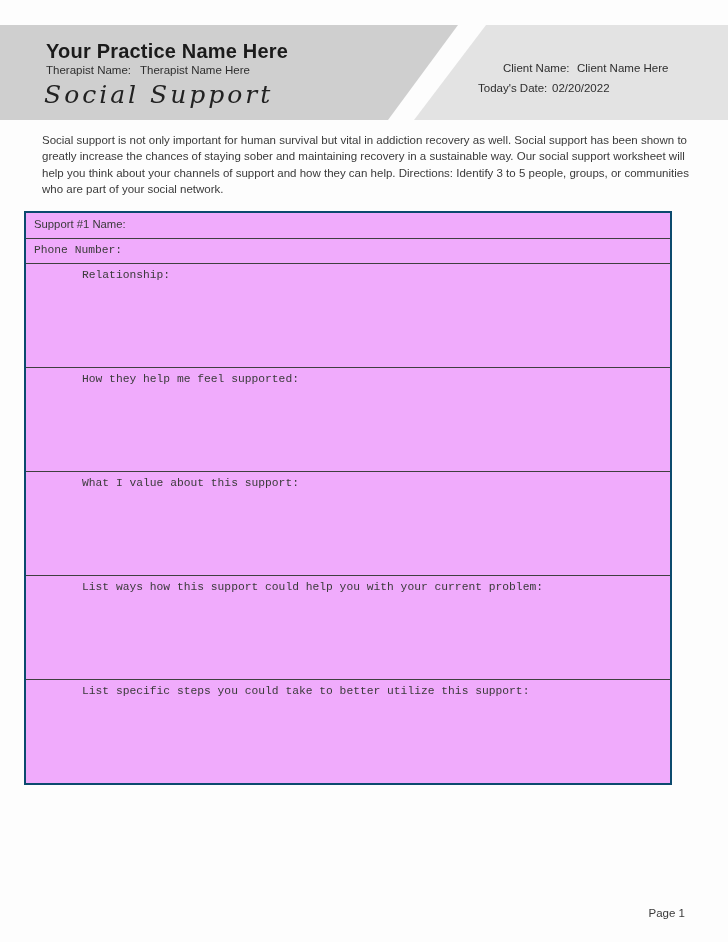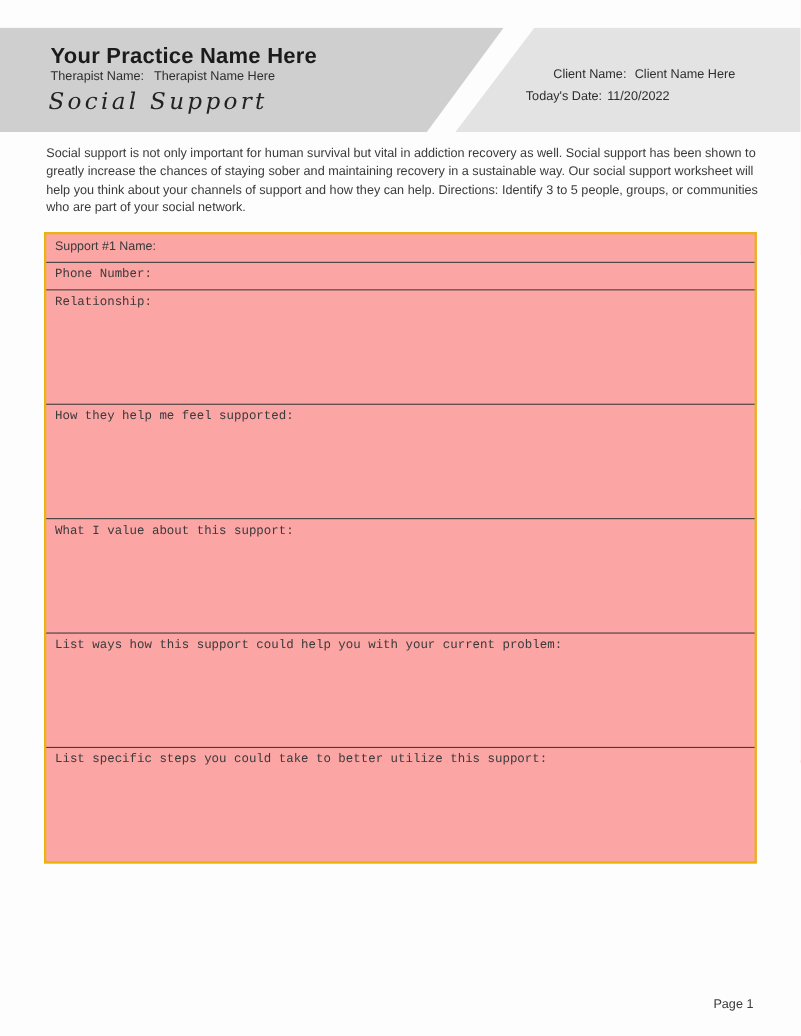--- a/index.html
+++ b/index.html
@@ -29,47 +29,47 @@
     font-size:20px; font-weight:bold; color:#1b1b1b; letter-spacing:.2px;
   }
   .therapist-line {
     position:absolute; left:46px; top:64px;
     font-size:11.5px; color:#2e2e2e; display:flex;align-items:flex-end;
   }
   .therapist-line .lbl { margin-right:9px; }
   .worksheet-title {
     position:absolute; left:44px; top:80px;
     font-family:"DejaVu Serif", serif; font-style:italic;
-    font-size:21px; letter-spacing:3px; color:#222;
+    font-size:25px; letter-spacing:3px; color:#222;
   }
   .hdr-right-row {
     position:absolute; left:478px;
     font-size:11.5px; color:#2e2e2e; display:flex;
   }
   .hdr-right-row .lbl { width:74px; }
   .row-client { top:62px;margin-left:25px; }
   .row-date   { top:82px; }
 
   
   .intro {
     position:absolute; left:42px; top:132px; width:655px;
     font-size:11.5px; line-height:16.4px; color:#3a3a3a;
     text-align:left;
   }
 
   
   .support-form {
-    position:absolute; left:40px; top:211px; width:648px;
-    border:2px solid #eab308;
-    background:#fca5a5;
+    position:absolute; left:24px; top:211px; width:648px;
+    border:2px solid #0c4a6e;
+    background:#f0abfc;
   }
   .row { position:relative; width:100%; }
   .row + .row { border-top:1.5px solid #3f3f3f;font-family:Liberation Mono, monospace; }
   .row-small { height:25px; }
-  .row-large { height:104px; }
+  .row-large { height:104px;padding-left:48px; }
   .row-label {
     display:block; padding:5px 0 0 8px;
     font-size:11.3px; color:#3a3a3a;
   }
 
   
   .page-number {
     position:absolute; right:43px; top:907px;
     font-size:11.5px; color:#3a3a3a;
   }
@@ -91,21 +91,21 @@
 
   <div class="worksheet-title">Social Support</div>
 
   <div class="hdr-right-row row-client">
     <span class="lbl">Client Name:</span>
     <span class="val">Client Name Here</span>
   </div>
 
   <div class="hdr-right-row row-date">
     <span class="lbl">Today's Date:</span>
-    <span class="val">11/20/2022</span>
+    <span class="val">02/20/2022</span>
   </div>
 
   <div class="intro">Social support is not only important for human survival but vital in addiction recovery as well. Social support has been shown to greatly increase the chances of staying sober and maintaining recovery in a sustainable way. Our social support worksheet will help you think about your channels of support and how they can help. Directions: Identify 3 to 5 people, groups, or communities who are part of your social network.</div>
 
   <div class="support-form">
       <div class="row row-small">
         <span class="row-label">Support #1 Name:</span>
       </div>
       <div class="row row-small">
         <span class="row-label">Phone Number:</span>

